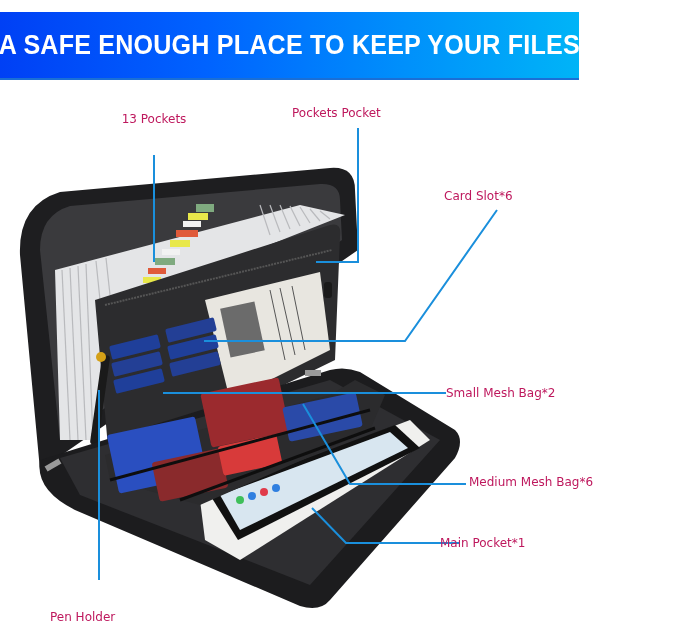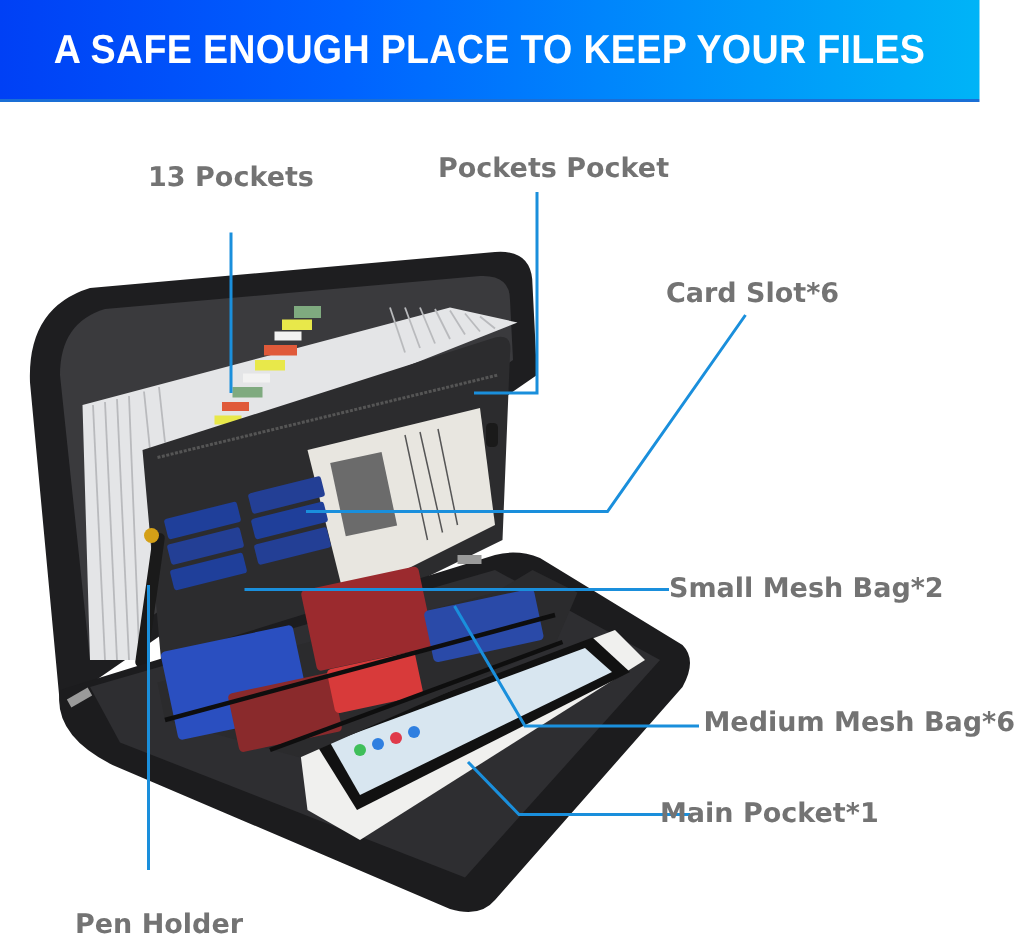--- a/index.html
+++ b/index.html
@@ -1,29 +1,29 @@
 <!DOCTYPE html>
 <html><head>
 <meta charset="utf-8">
 <style>
   html, body { margin: 0; padding: 0; background: #ffffff; }
   body { width: 679px; height: 627px; position: relative; overflow: hidden; font-family: "DejaVu Sans", sans-serif; }
   .banner {
-    position: absolute; left: 0; top: 0; width: 653px; height: 66px;
+    position: absolute; left: 0; top: 12px; width: 579px; height: 66px;
     background: linear-gradient(90deg, #0040f5 0%, #0062ff 35%, #0090fb 70%, #00b4f7 100%);
     border-bottom: 2px solid #1a6fd6;
     display: flex; align-items: center; justify-content: center;
   }
   .banner-title {
     color: #ffffff; font-family: "Liberation Sans", sans-serif; font-weight: bold;
     font-size: 27px; letter-spacing: 0.2px; transform: scaleX(0.93); white-space: nowrap;
   }
   .label {
-    position: absolute; color: #737373; font-family: "DejaVu Sans", sans-serif;
-    font-size: 18px; font-weight: bold; line-height: 20px; white-space: nowrap;
+    position: absolute; color: #be185d; font-family: "DejaVu Sans", sans-serif;
+    font-size: 12px; font-weight: normal; line-height: 20px; white-space: nowrap;
   }
   .label.center { text-align: center; }
   svg.scene { position: absolute; left: 0; top: 0; }
 </style>
 </head>
 <body>
 
 <div class="banner">
   <span class="banner-title">A SAFE ENOUGH PLACE TO KEEP YOUR FILES</span>
 </div>

